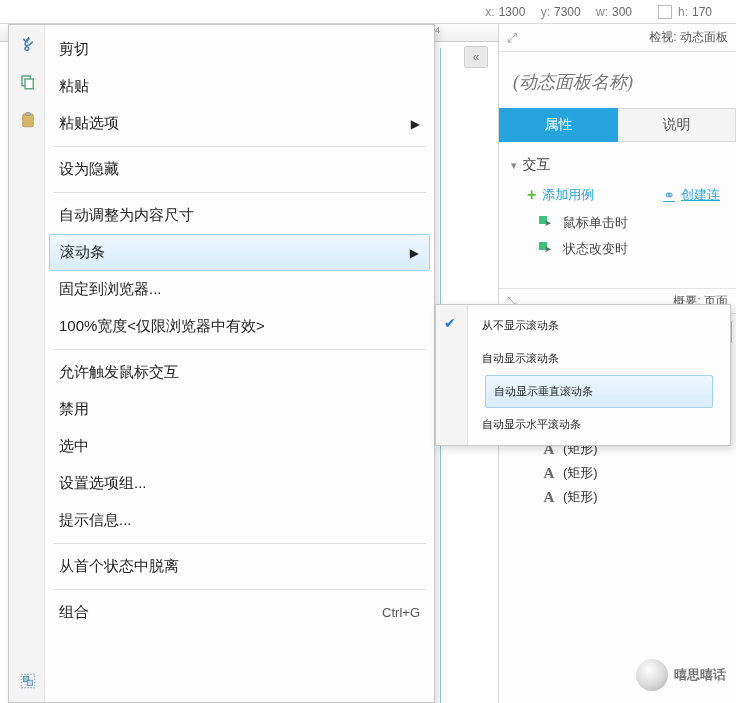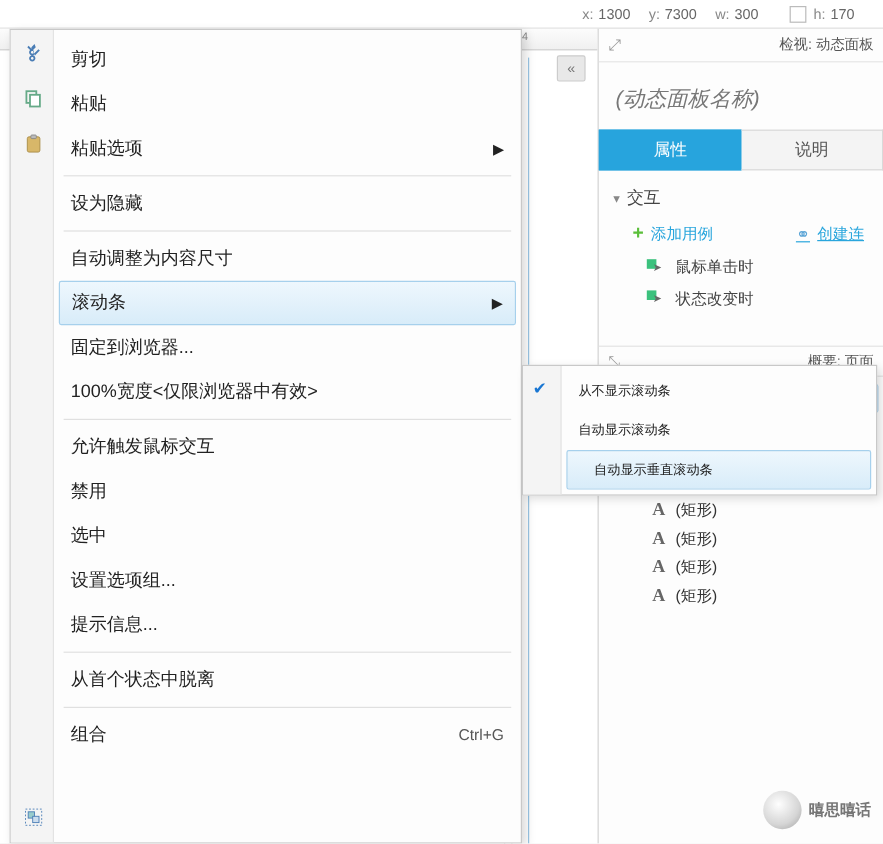--- a/index.html
+++ b/index.html
@@ -43,21 +43,21 @@
     position: absolute; right: 0; top: 24px; width: 238px; bottom: 0;
     background: #fdfdfd; border-left: 1px solid #d5d5d5;
     display: flex; flex-direction: column;
   }
   .rpanel .titlebar {
     height: 28px; display:flex; align-items:center; justify-content:space-between;
     padding: 0 8px; font-size: 12px; color:#555; border-bottom:1px solid #e5e5e5;
   }
   .rpanel .titlebar .collapse { color:#999; font-size:13px; }
   .rpanel .pname {
-    padding: 18px 12px 14px 14px; font-size: 18px; font-style: italic; color:#777;
+    padding: 18px 12px 14px 14px; font-size: 18px; font-style: italic; color:#777;font-family:Liberation Serif, serif;
   }
   .tabs { display:flex; height:34px; }
   .tab { flex:1; display:flex; align-items:center; justify-content:center; font-size:14px; cursor:pointer; border:1px solid #d9d9d9; border-left:none; background:#f4f4f4; color:#555;}
   .tab:first-child{ border-left:1px solid #d9d9d9;text-align:center;}
   .tab.active { background:#27a4dd; color:#fff; border-color:#27a4dd;}
   .section { padding: 6px 10px; }
   .sec-head { display:flex; align-items:center; gap:6px; padding:8px 2px; font-size:14px; color:#444;}
   .sec-head .caret { color:#888; font-size:11px;}
   .actions { display:flex; justify-content:space-between; padding: 4px 6px 6px 18px; }
   .act-add { color:#2aa6dd; display:flex; align-items:center; gap:6px; cursor:pointer; }
@@ -101,21 +101,21 @@
   
   .submenu {
     position:absolute; left:435px; top:304px; width:296px;
     background:#fdfdfd; border:1px solid #c8c8c8; box-shadow: 3px 3px 8px rgba(0,0,0,.15);
     z-index:11; display:flex;
   }
   .submenu .iconcol2 { width:32px; background:#f4f4f4; border-right:1px solid #e3e3e3; position:relative;}
   .submenu .iconcol2 .chk { position:absolute; left:8px; top:10px; color:#1976d2; font-size:14px; }
   .submenu .items2 { flex:1; padding:4px 0;}
   .smi { padding: 9px 14px; font-size:11px; color:#222; cursor:default;}
-  .smi.hover { background: linear-gradient(#eef7fd,#d8ecf9); border:1px solid #a6d0ec; border-radius:2px; margin:0 4px; padding:8px 22px;}
+  .smi.hover { background: linear-gradient(#eef7fd,#d8ecf9); border:1px solid #a6d0ec; border-radius:2px; margin:0 17px; padding:8px 8px;}
 
   
   .watermark { position:absolute; right:10px; bottom:12px; display:flex; align-items:center; gap:6px; opacity:.8;}
   .watermark .ava { width:32px; height:32px; border-radius:50%; background:radial-gradient(circle at 40% 35%, #fff, #ccc 60%, #888);}
   .watermark .txt { font-size:13px; color:#555; font-weight:bold;}
 
   
   .leftstrip { position:absolute; left:0; top:24px; bottom:0; width:8px; background:#eaeaea; border-right:1px solid #dcdcdc;}
 </style>
 </head>
@@ -330,19 +330,20 @@
 </div>
 
 <div class="submenu">
   <div class="iconcol2">
     <span class="chk">✔</span>
   </div>
   <div class="items2" id="sub-items">
       <div class="smi">从不显示滚动条</div>
       <div class="smi">自动显示滚动条</div>
       <div class="smi hover">自动显示垂直滚动条</div>
+      <div class="smi">自动显示水平滚动条</div>
     </div>
 </div>
 
 <div class="watermark">
   <div class="ava"></div>
   <div class="txt">暿思暿话</div>
 </div>
 
 </body></html>

